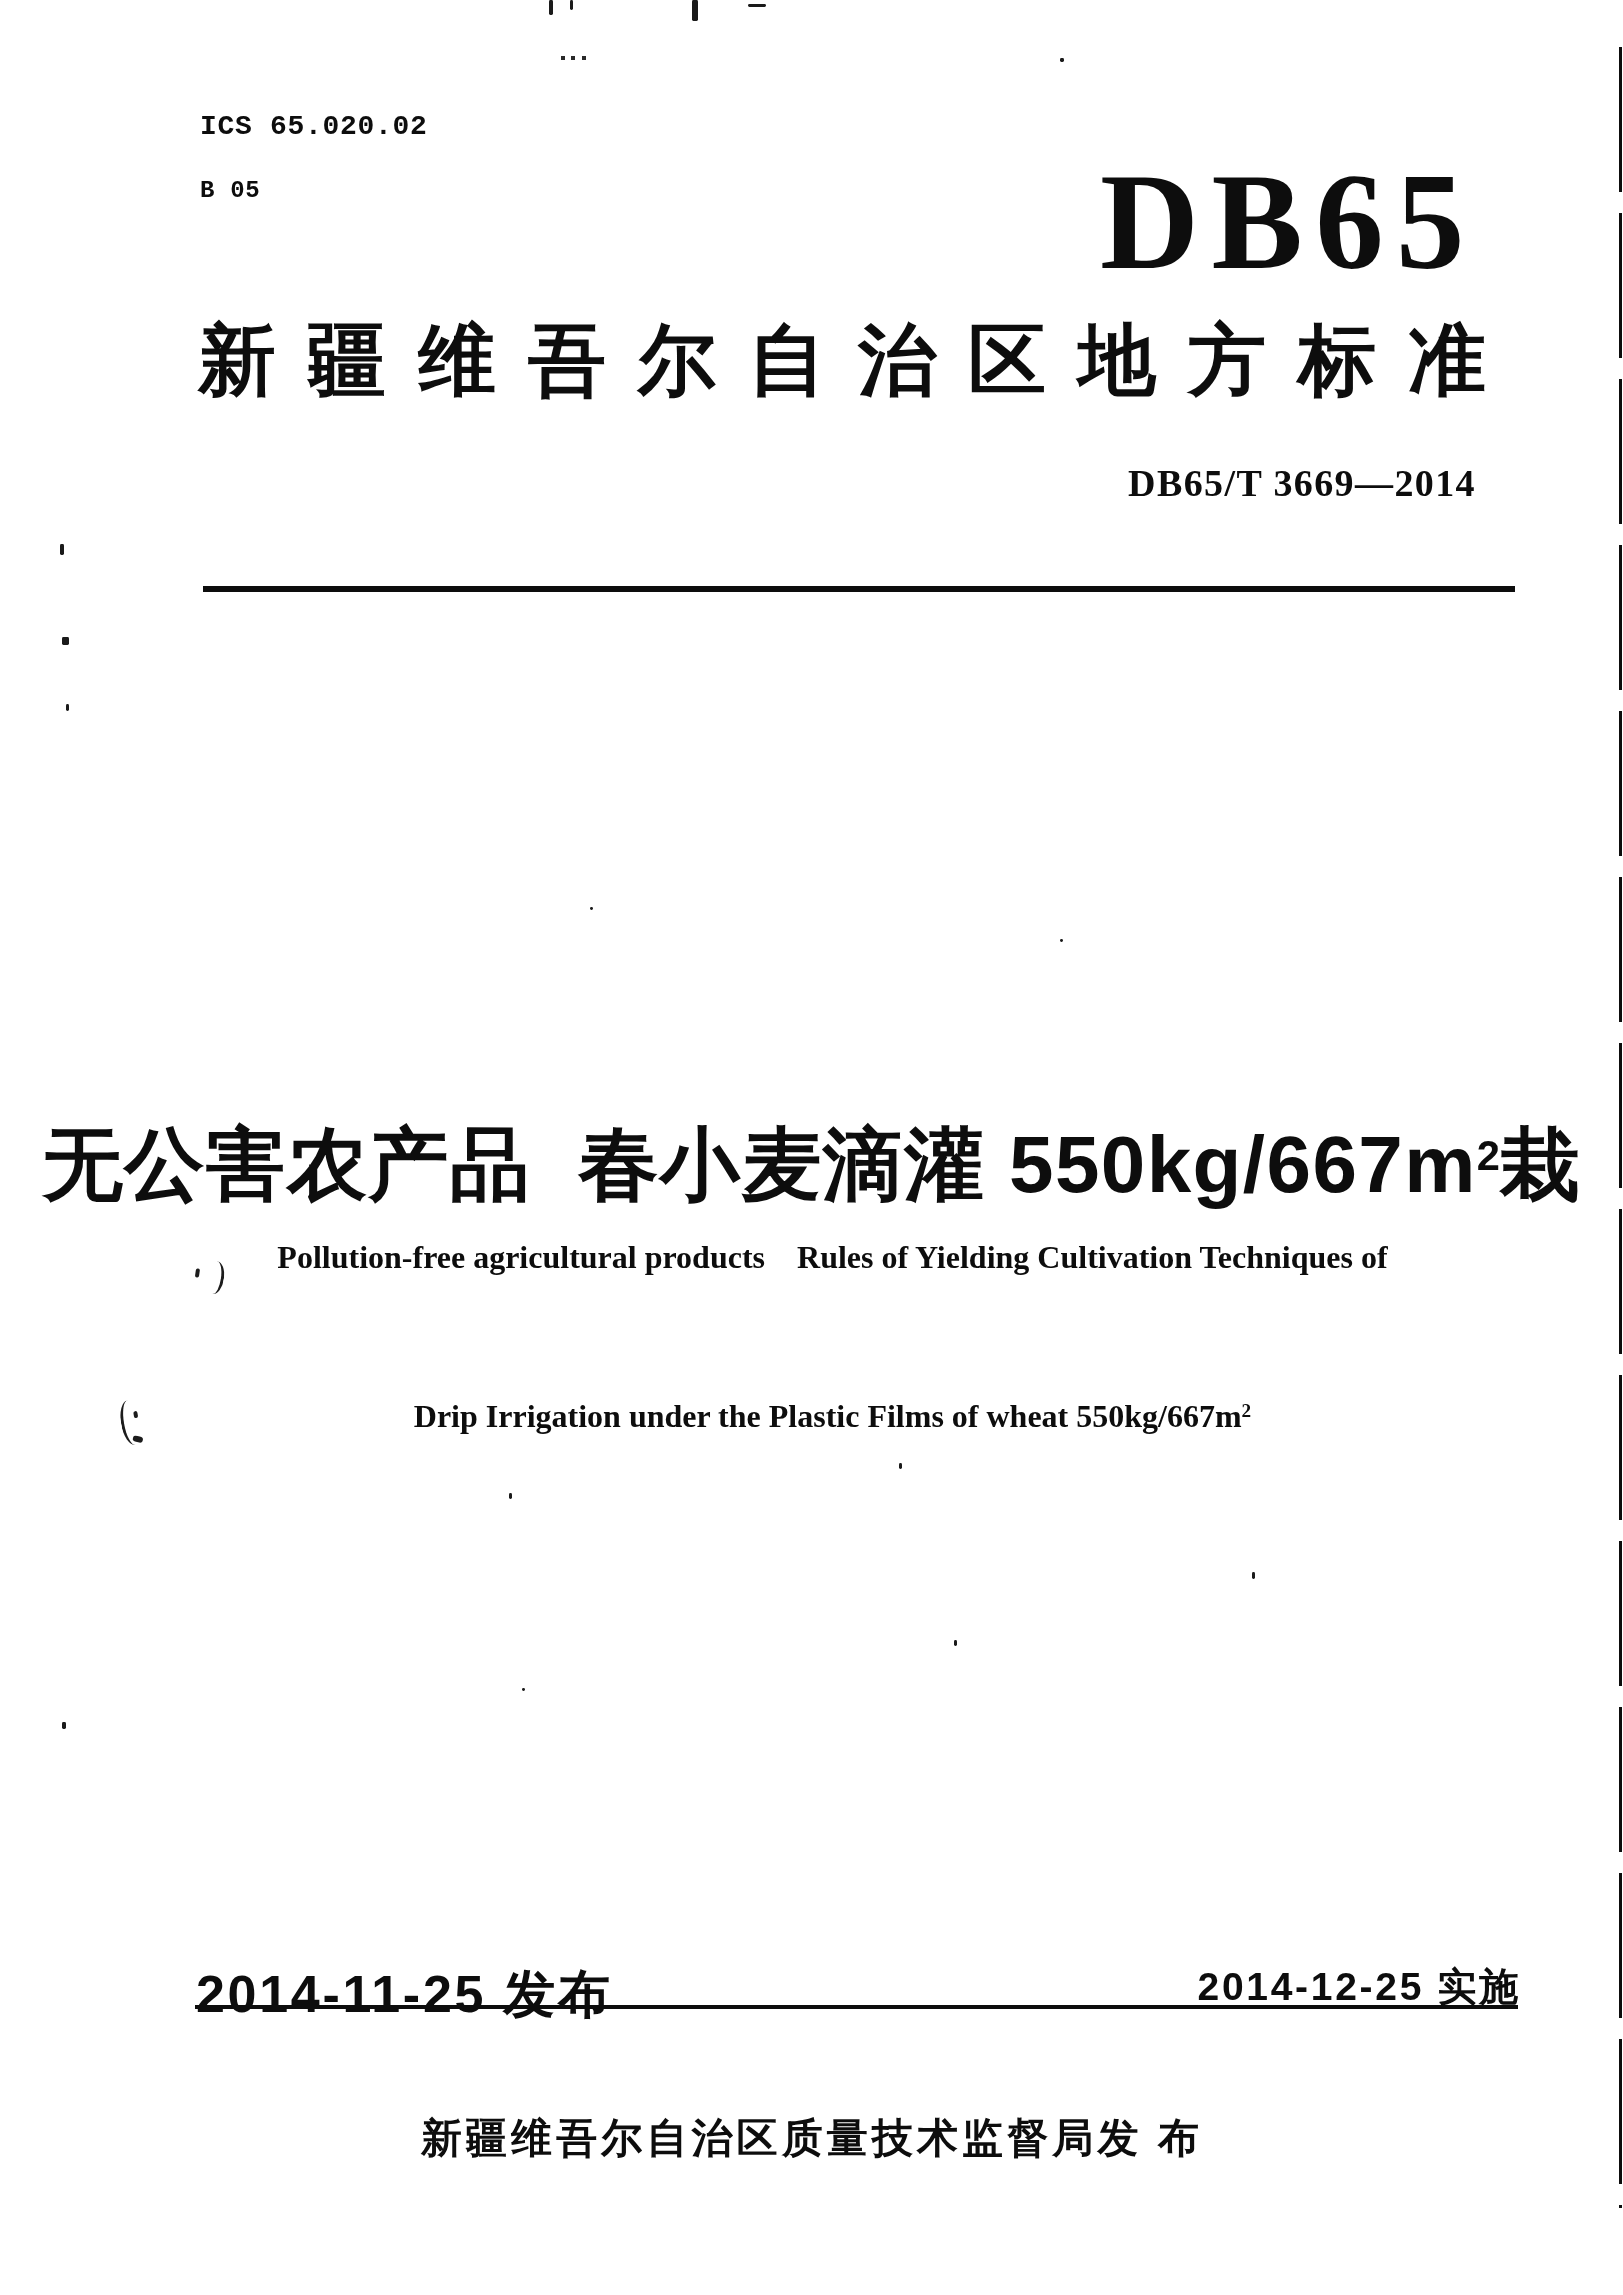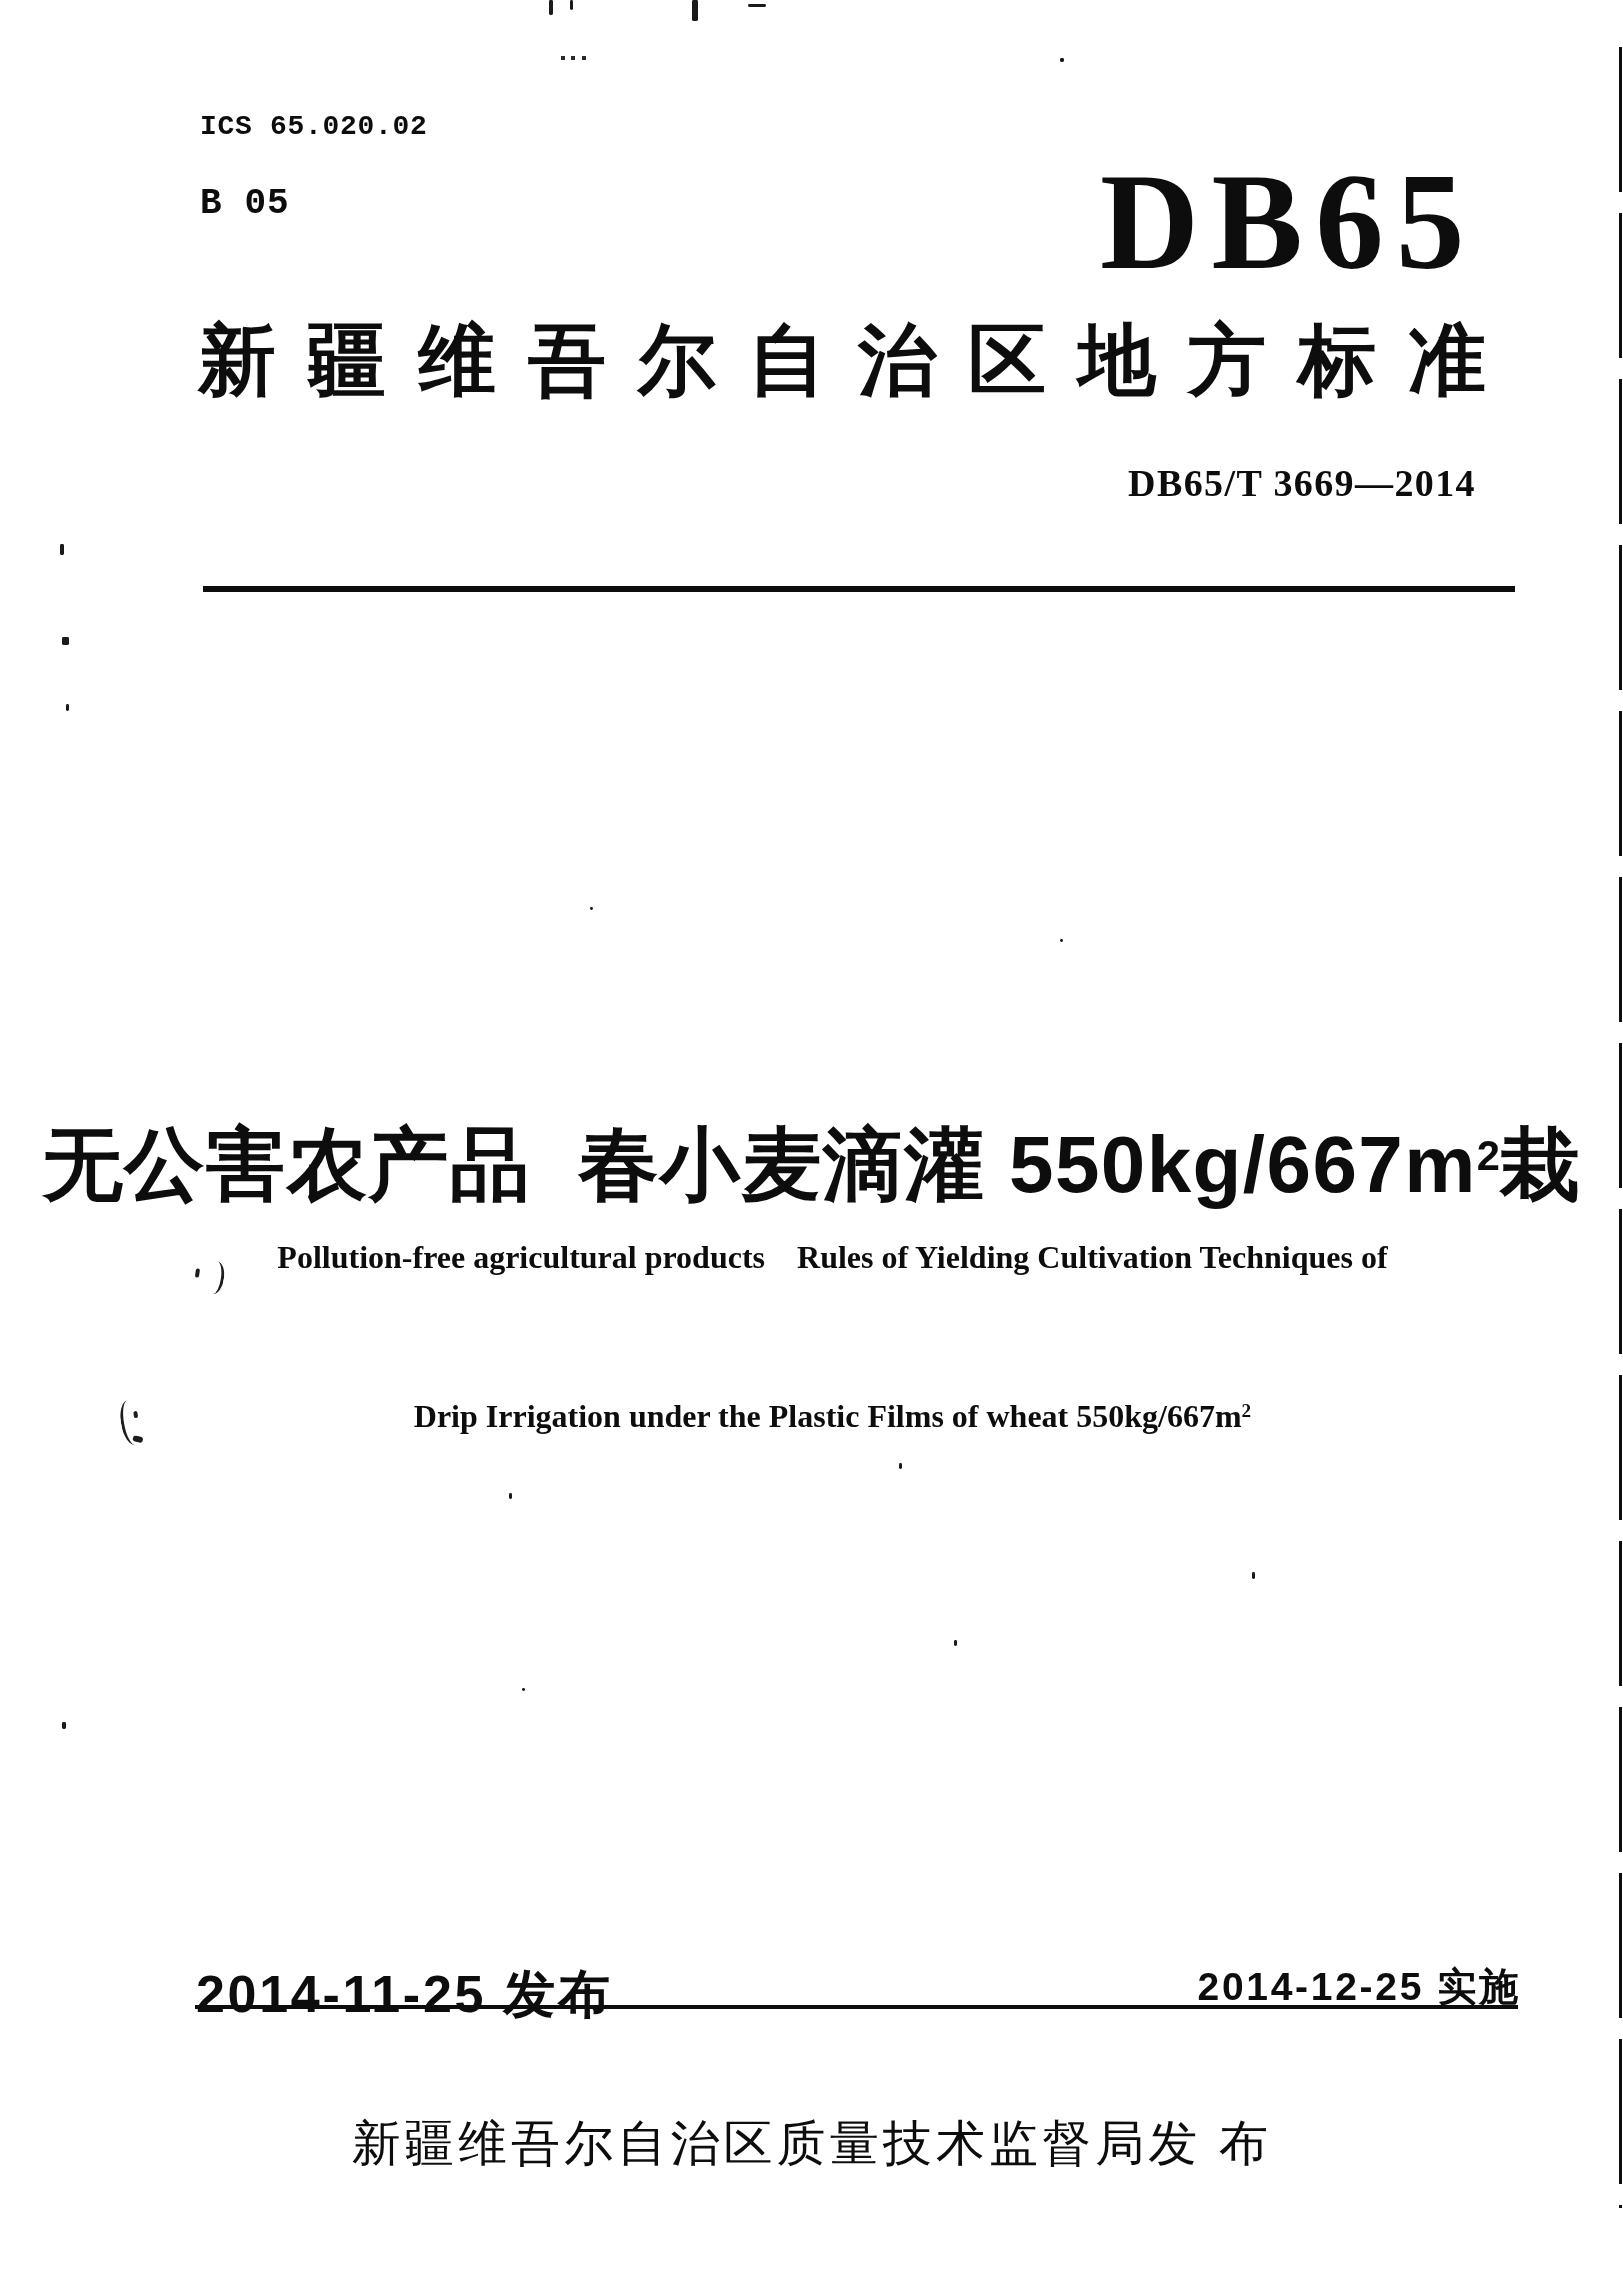--- a/index.html
+++ b/index.html
@@ -15,23 +15,23 @@
   }
 
   
   .ics {
     position:absolute; left:200px; top:111px;
     font-family:"Liberation Mono", monospace;
     font-weight:700; font-size:28px; letter-spacing:0.7px;
     white-space:pre;
   }
   .bclass {
-    position:absolute; left:200px; top:183px;
+    position:absolute; left:200px; top:177px;
     font-family:"Liberation Mono", monospace;
-    font-weight:700; font-size:36px; letter-spacing:0.7px;
+    font-weight:700; font-size:24px; letter-spacing:0.7px;
     white-space:pre;
   }
 
   
   .db65 {
     position:absolute; right:147px; top:154px;
     font-family:"Liberation Serif", serif;
     font-weight:900; font-size:137px; line-height:1;
     letter-spacing:12.4px;
   }
@@ -89,21 +89,21 @@
   }
   .rule-dates {
     position:absolute; left:195px; top:2005px;
     width:1323px; height:4.1px; background:var(--ink);
   }
 
   
   .publisher {
     position:absolute; left:0; right:0; top:2111px;
     display:flex; justify-content:center; align-items:baseline; 
-    font-size:49px; font-weight:400; letter-spacing:4.1px; white-space:pre;
+    font-size:41px; font-weight:700; letter-spacing:4.1px; white-space:pre;
   }
 
   
   .edge-line {
     position:absolute; right:2.1px; top:47px; width:3.4px; height:2249px;
     background:repeating-linear-gradient(180deg,
       var(--ink) 0 145px, transparent 145px 166px);
   }
   .speck { position:absolute; background:#1a1a1a; border-radius:1.4px; }
   .blot-close {  

